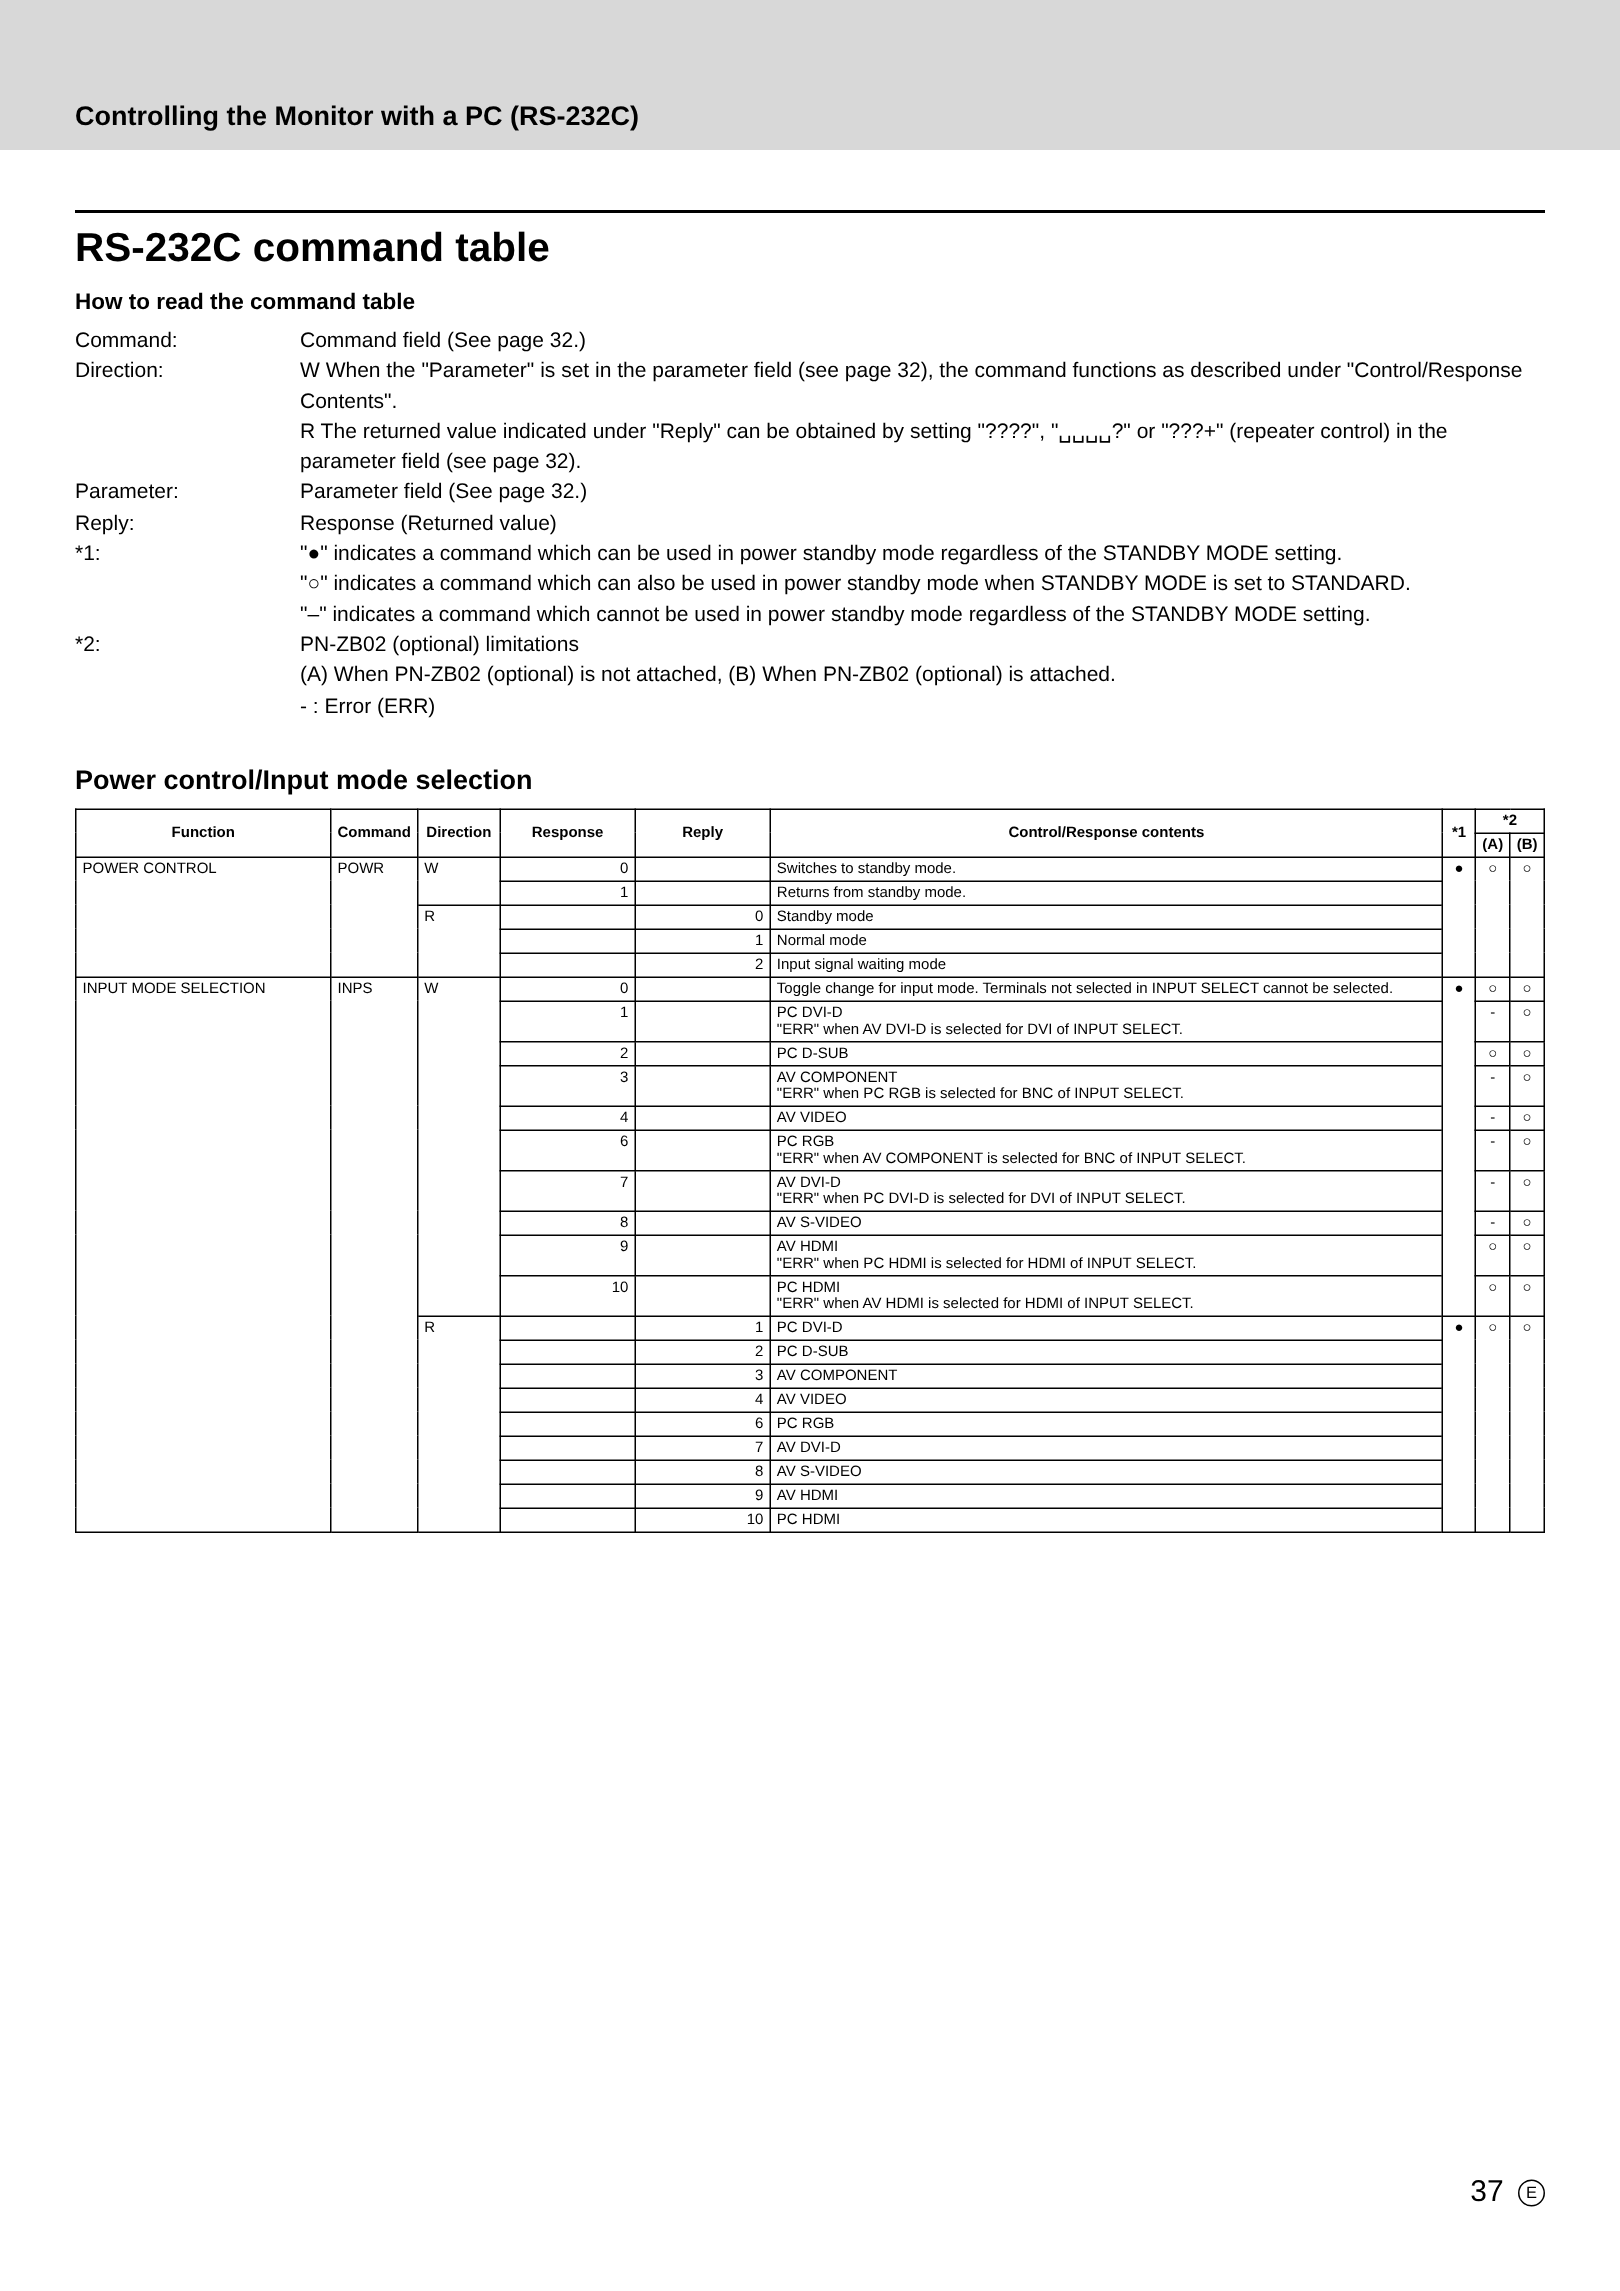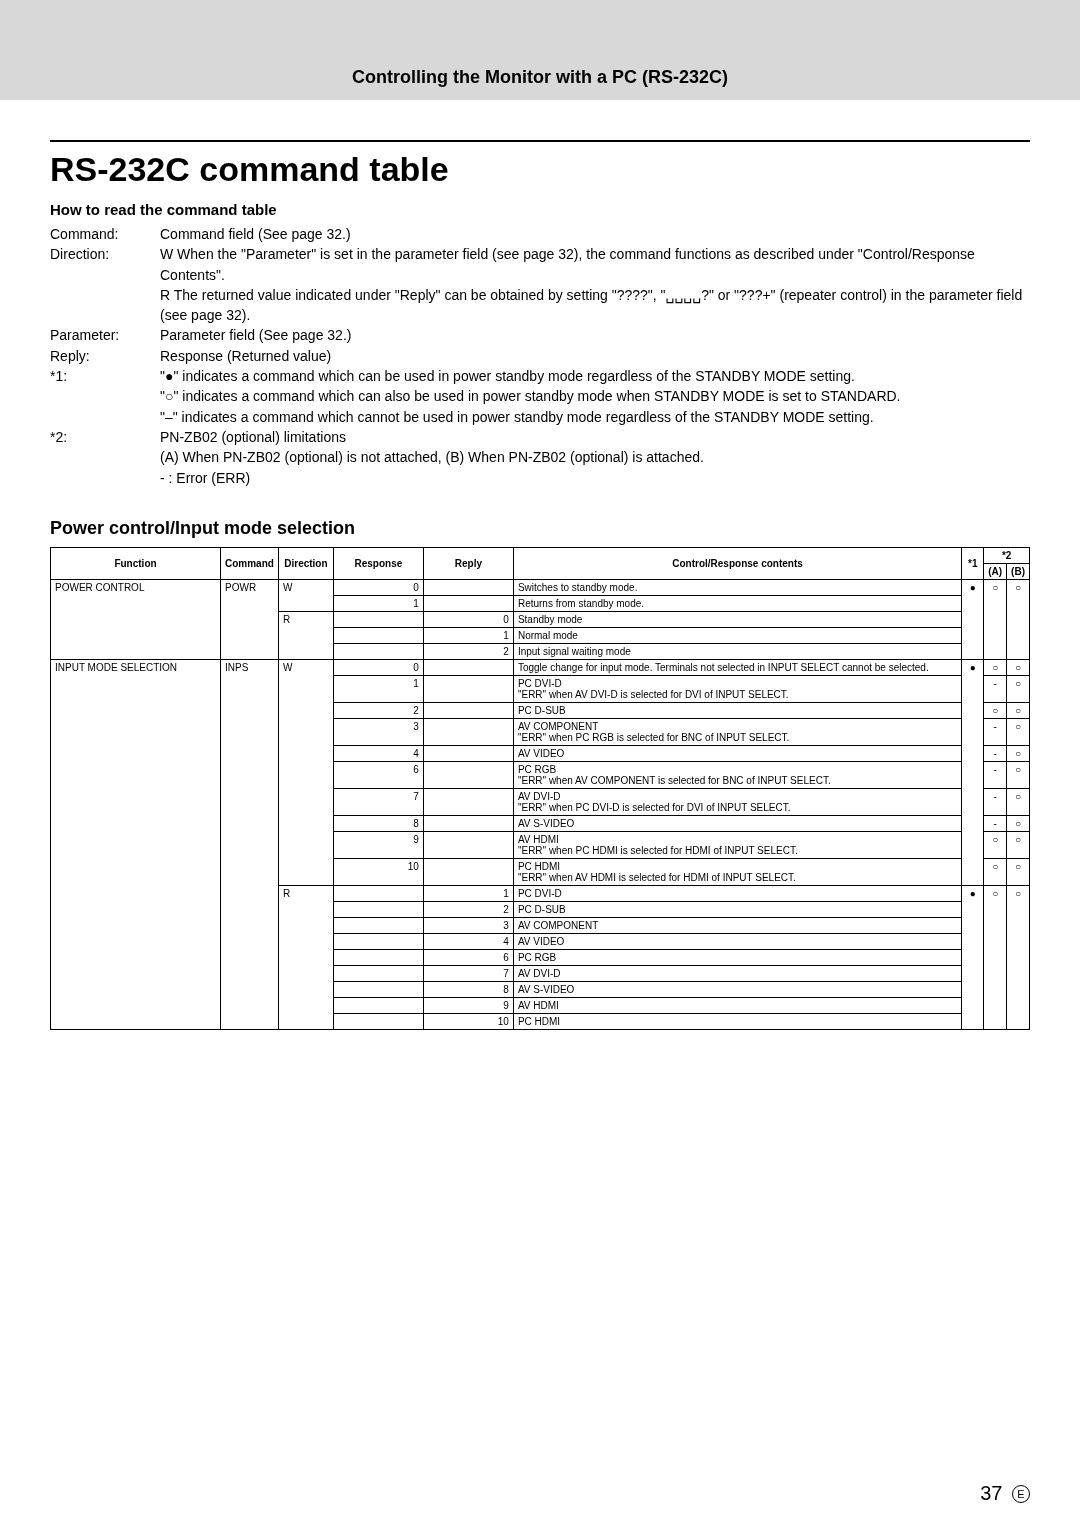--- a/index.html
+++ b/index.html
@@ -12,46 +12,46 @@
     padding: 30px 50px;
     font-size: 14px;
   }
   .topbar {
     background: #d8d8d8;
     height: 100px;
     margin: -30px -50px 0 -50px;
     display: flex;
     align-items: flex-end;
     padding: 0 50px 12px 50px;
-    justify-content: center;
+    justify-content: flex-start;
   }
   .topbar-title {
     font-weight: bold;
     font-size: 18px;
   }
   .rule {
     border-top: 2px solid #000;
     margin-top: 40px;
     margin-bottom: 8px;
   }
   .h1 {
-    font-size: 34px;
+    font-size: 27px;
     font-weight: bold;
     margin-bottom: 12px;
   }
   .h2 {
     font-size: 15px;
     font-weight: bold;
     margin-bottom: 6px;
   }
   .defs {
     font-size: 14px;
     line-height: 1.45;
   }
-  .defs .row { display: flex; }
+  .defs .row { display: flex; gap: 40px; }
   .defs .lbl { width: 110px; flex-shrink: 0; }
   .defs .val { flex: 1; }
   .h3 {
     font-size: 18px;
     font-weight: bold;
     margin-top: 30px;
     margin-bottom: 8px;
   }
   table.cmd {
     border-collapse: collapse;
@@ -74,21 +74,21 @@
   .col-param { width: 90px; text-align: right; }
   .col-reply { width: 90px; text-align: right; }
   .col-cr { }
   .col-s1 { width: 22px; text-align: center; }
   .col-a { width: 22px; text-align: center; }
   .col-b { width: 22px; text-align: center; }
   td.ar { text-align: right; }
   td.ac { text-align: center; vertical-align: middle; }
   .footer {
     position: absolute;
-    bottom: 22px;
+    bottom: 54px;
     right: 50px;
     font-size: 20px;
   }
   .footer .e {
     display: inline-block;
     border: 1px solid #000;
     border-radius: 50%;
     width: 18px;
     height: 18px;
     font-size: 11px;

